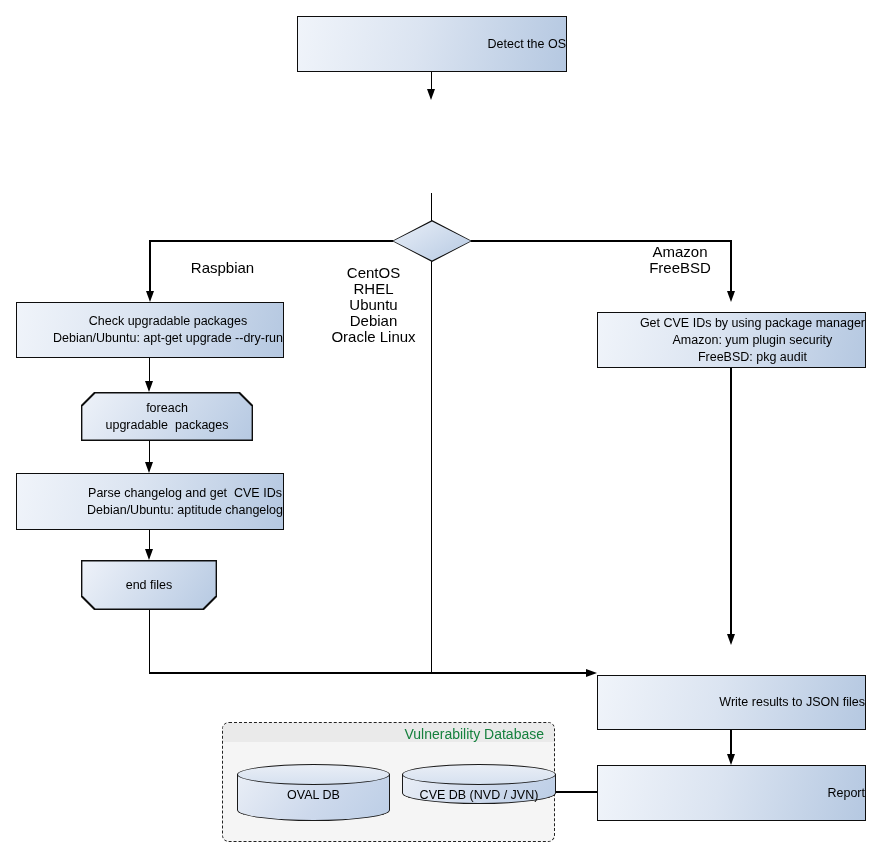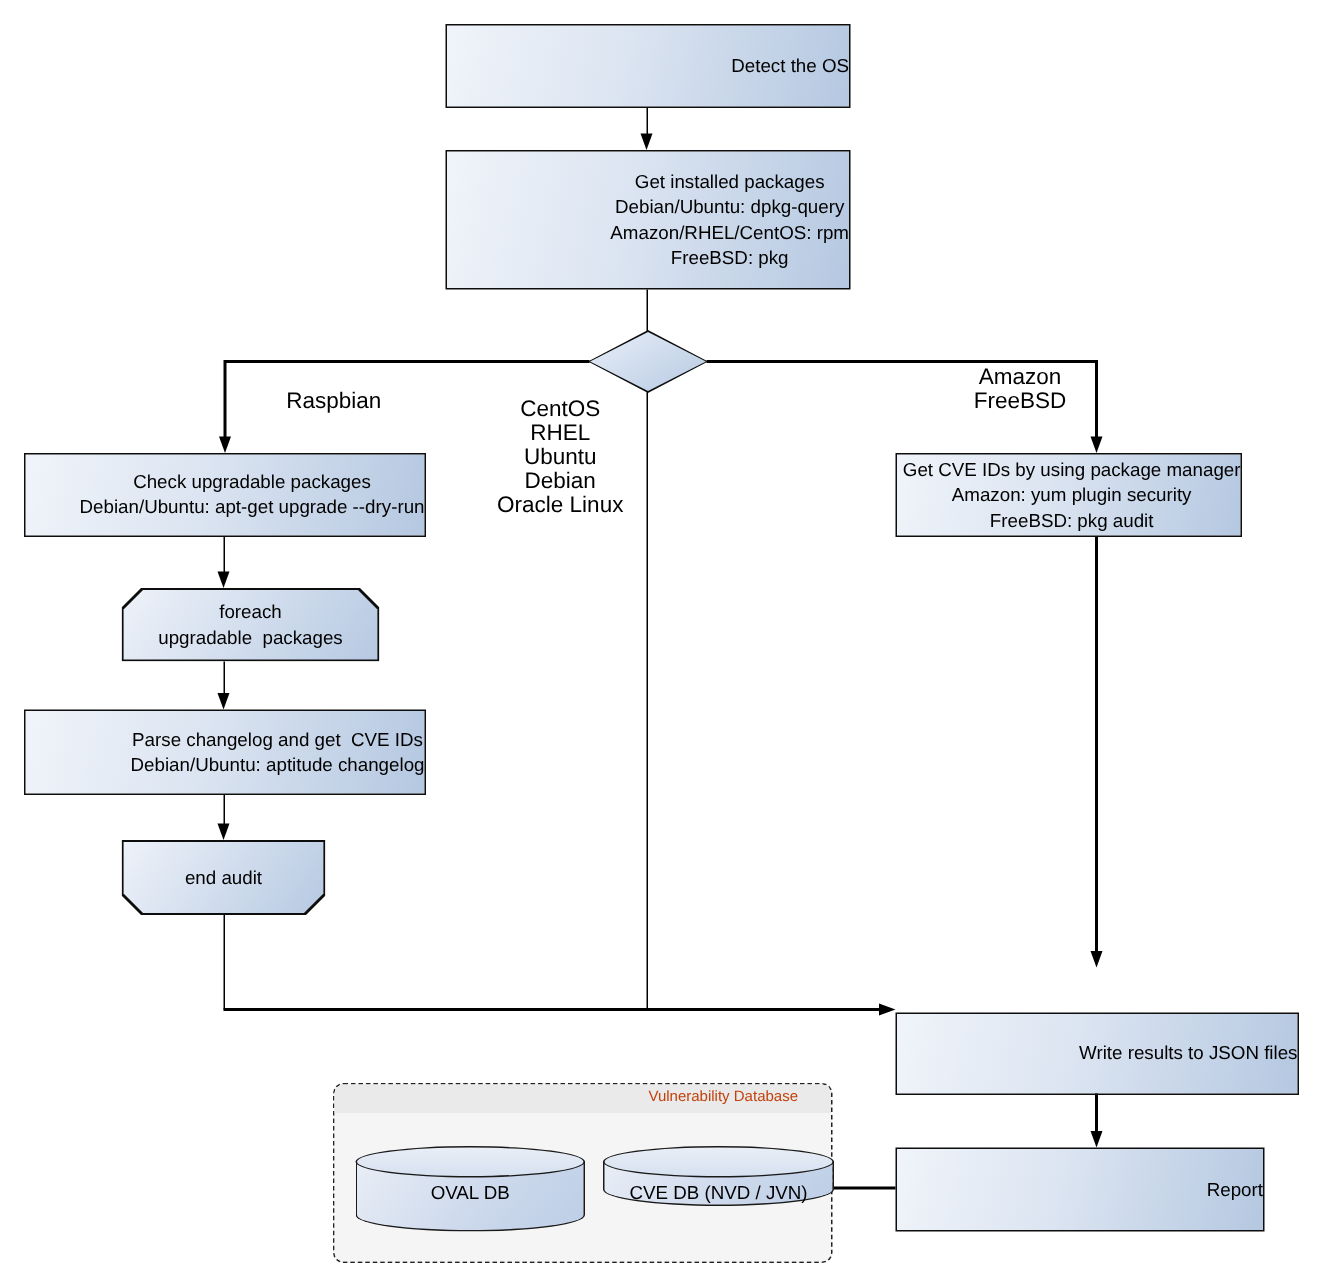--- a/index.html
+++ b/index.html
@@ -43,21 +43,21 @@
   
   .db-container{
     position:absolute;box-sizing:border-box;
     border:1.3px dashed #222;border-radius:7px;background:#f5f5f5;
   }
   .db-header{
     position:absolute;left:0;right:0;top:0;height:19px;
     background:#eaeaea;border-radius:6px 6px 0 0;
   }
   .db-title{
-    position:absolute;top:3px;right:22px;font-size:10px;color:#c2410c;
+    position:absolute;top:3px;right:10px;font-size:14px;color:#15803d;
   }
   
   .cyl{position:absolute;padding-left:16px;}
   .cyl .cyl-body{
     position:absolute;left:0;right:0;top:10px;bottom:0;box-sizing:border-box;
     border:1.3px solid #1a1a1a;border-top:none;
     border-radius:0 0 50% 50% / 0 0 11px 11px;
     background:linear-gradient(130deg,#e9eef6 0%,#cdd9ec 55%,#bccee6 100%);
   }
   .cyl .cyl-top{
@@ -107,26 +107,20 @@
 
   <div class="line" style="left:730.3px;top:700px;width:1.4px;height:55px;"></div>
   <div class="arrow-down" style="left:726.5px;top:754px;"></div>
 
   <div class="line" style="left:555px;top:791.3px;width:42px;height:1.4px;"></div>
 
   <div class="box" style="left:297px;top:16px;width:270px;height:56px;">
     <div class="node-text">Detect the OS</div>
   </div>
 
-  <div class="box" style="left:297px;top:100px;width:270px;height:93px;">
-    <div class="node-text">Get installed packages
-Debian/Ubuntu: dpkg-query
-Amazon/RHEL/CentOS: rpm
-FreeBSD: pkg</div>
-  </div>
 
   <div class="shape" style="left:392px;top:220px;width:80px;height:42px;">
     <div class="outer clip-diamond"></div>
     <div class="inner clip-diamond" style="background:linear-gradient(150deg,#e9eff8 0%,#b6c9e2 100%);"></div>
   </div>
 
   <div class="box" style="left:16px;top:302px;width:268px;height:56px;">
     <div class="node-text">Check upgradable packages
 Debian/Ubuntu: apt-get upgrade --dry-run</div>
   </div>
@@ -142,35 +136,35 @@
 
   <div class="box" style="left:16px;top:473px;width:268px;height:57px;">
     <div class="node-text">Parse changelog and get  CVE IDs
 Debian/Ubuntu: aptitude changelog</div>
   </div>
 
   <div class="shape" style="left:81px;top:560px;width:136px;height:50px;">
     <div class="outer clip-endloop"></div>
     <div class="inner clip-endloop"></div>
     <div class="content">
-      <div class="node-text">end audit</div>
+      <div class="node-text">end files</div>
     </div>
   </div>
 
-  <div class="box" style="left:597px;top:302px;width:231px;height:56px;">
+  <div class="box" style="left:597px;top:312px;width:269px;height:56px;">
     <div class="node-text">Get CVE IDs by using package manager
 Amazon: yum plugin security
 FreeBSD: pkg audit</div>
   </div>
 
   <div class="box" style="left:597px;top:645px;width:269px;height:55px;margin-top:30px;">
     <div class="node-text">Write results to JSON files</div>
   </div>
 
-  <div class="box" style="left:597px;top:765px;width:246px;height:56px;">
+  <div class="box" style="left:597px;top:765px;width:269px;height:56px;">
     <div class="node-text">Report</div>
   </div>
 
   <div class="edge-label" style="left:170px;top:260px;width:105px;">Raspbian</div>
   <div class="edge-label" style="left:321px;top:265px;width:105px;">CentOS
 RHEL
 Ubuntu
 Debian
 Oracle Linux</div>
   <div class="edge-label" style="left:630px;top:244px;width:100px;">Amazon

